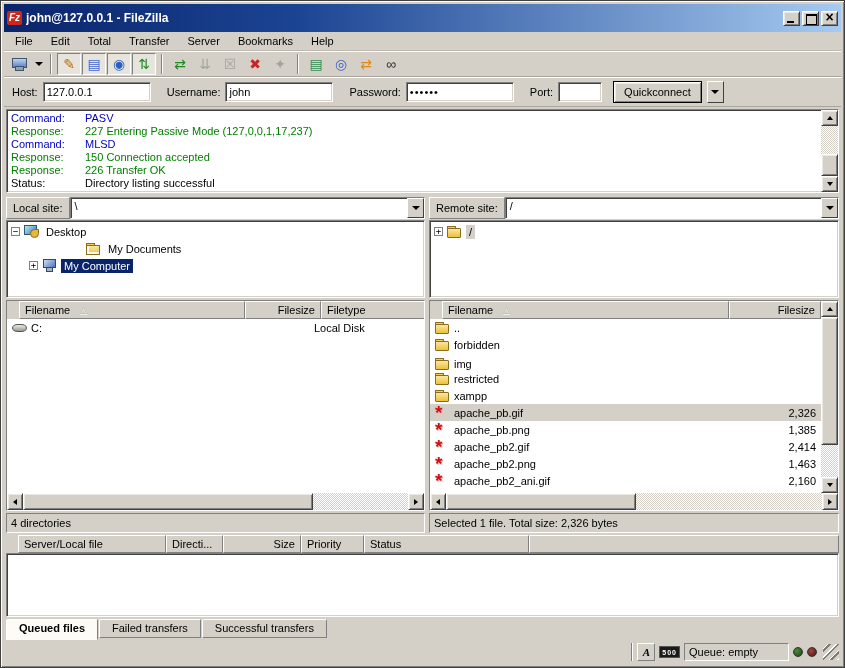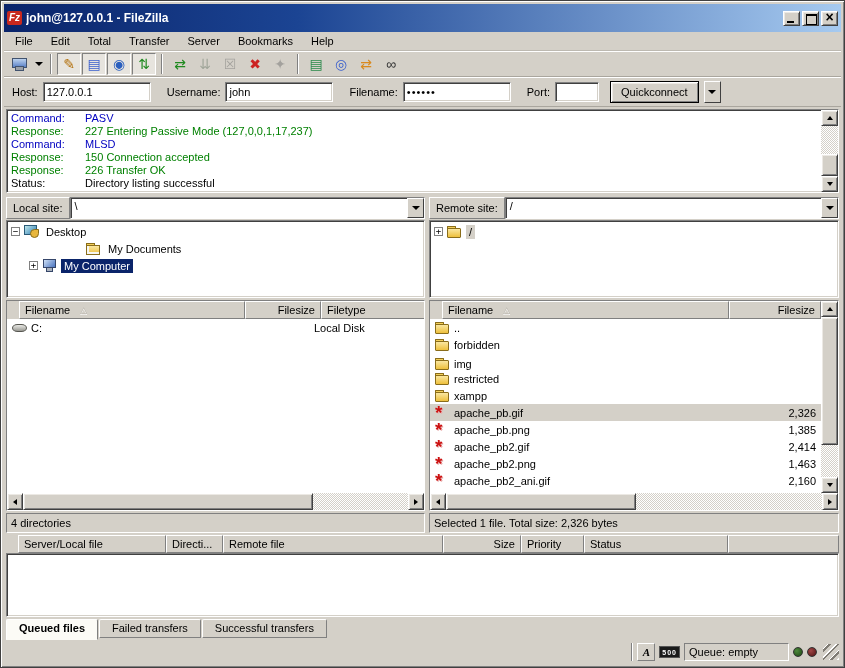--- a/index.html
+++ b/index.html
@@ -239,21 +239,21 @@
       <div class="tool-btn" style="color: rgb(58, 95, 205);">◎</div>
       <div class="tool-btn" style="color: rgb(217, 138, 31);">⇄</div>
       <div class="tool-btn" style="color: rgb(51, 51, 51);">∞</div>
     </div>
 
   <div class="quickbar">
     <span class="q-label">Host:</span>
     <input class="q-input w-host" type="text" value="127.0.0.1" style="">
     <span class="q-label">Username:</span>
     <input class="q-input w-user" type="text" value="john" style="">
-    <span class="q-label">Filename:</span>
+    <span class="q-label">Password:</span>
     <input class="q-input w-pass" type="text" value="••••••" style="">
     <span class="q-label">Port:</span>
     <input class="q-input w-port" type="text" value="" style="">
     <button class="qc-btn">Quickconnect</button>
     <div class="qc-dd">
         <div class="dd-arrow"></div>
       </div>
   </div>
 
   <div class="logpanel sunken">
@@ -482,24 +482,23 @@
         </div>
       </div>
       <div class="pane-status">Selected 1 file. Total size: 2,326 bytes</div>
     </div>
   </div>
 
   <div class="queue">
     <div class="list-header" id="queue-header">
         <div class="hcol" style="width: 148px; flex-shrink: 0;">Server/Local file</div>
         <div class="hcol" style="width: 57px; flex-shrink: 0;">Directi...</div>
-        <div class="hcol" style="width: 220px; flex-shrink: 0;">Remote file</div>
         <div class="hcol num" style="width: 78px; flex-shrink: 0;">Size</div>
         <div class="hcol" style="width: 63px; flex-shrink: 0;">Priority</div>
-        <div class="hcol" style="width: 144px; flex-shrink: 0;">Status</div>
+        <div class="hcol" style="width: 165px; flex-shrink: 0;">Status</div>
         <div class="hcol" style="flex: 1 0 0%;"></div>
       </div>
     <div class="queue-body sunken"></div>
     <div class="tabs" id="queue-tabs">
         <div class="tab active">Queued files</div>
         <div class="tab">Failed transfers</div>
         <div class="tab">Successful transfers</div>
       </div>
   </div>
 

